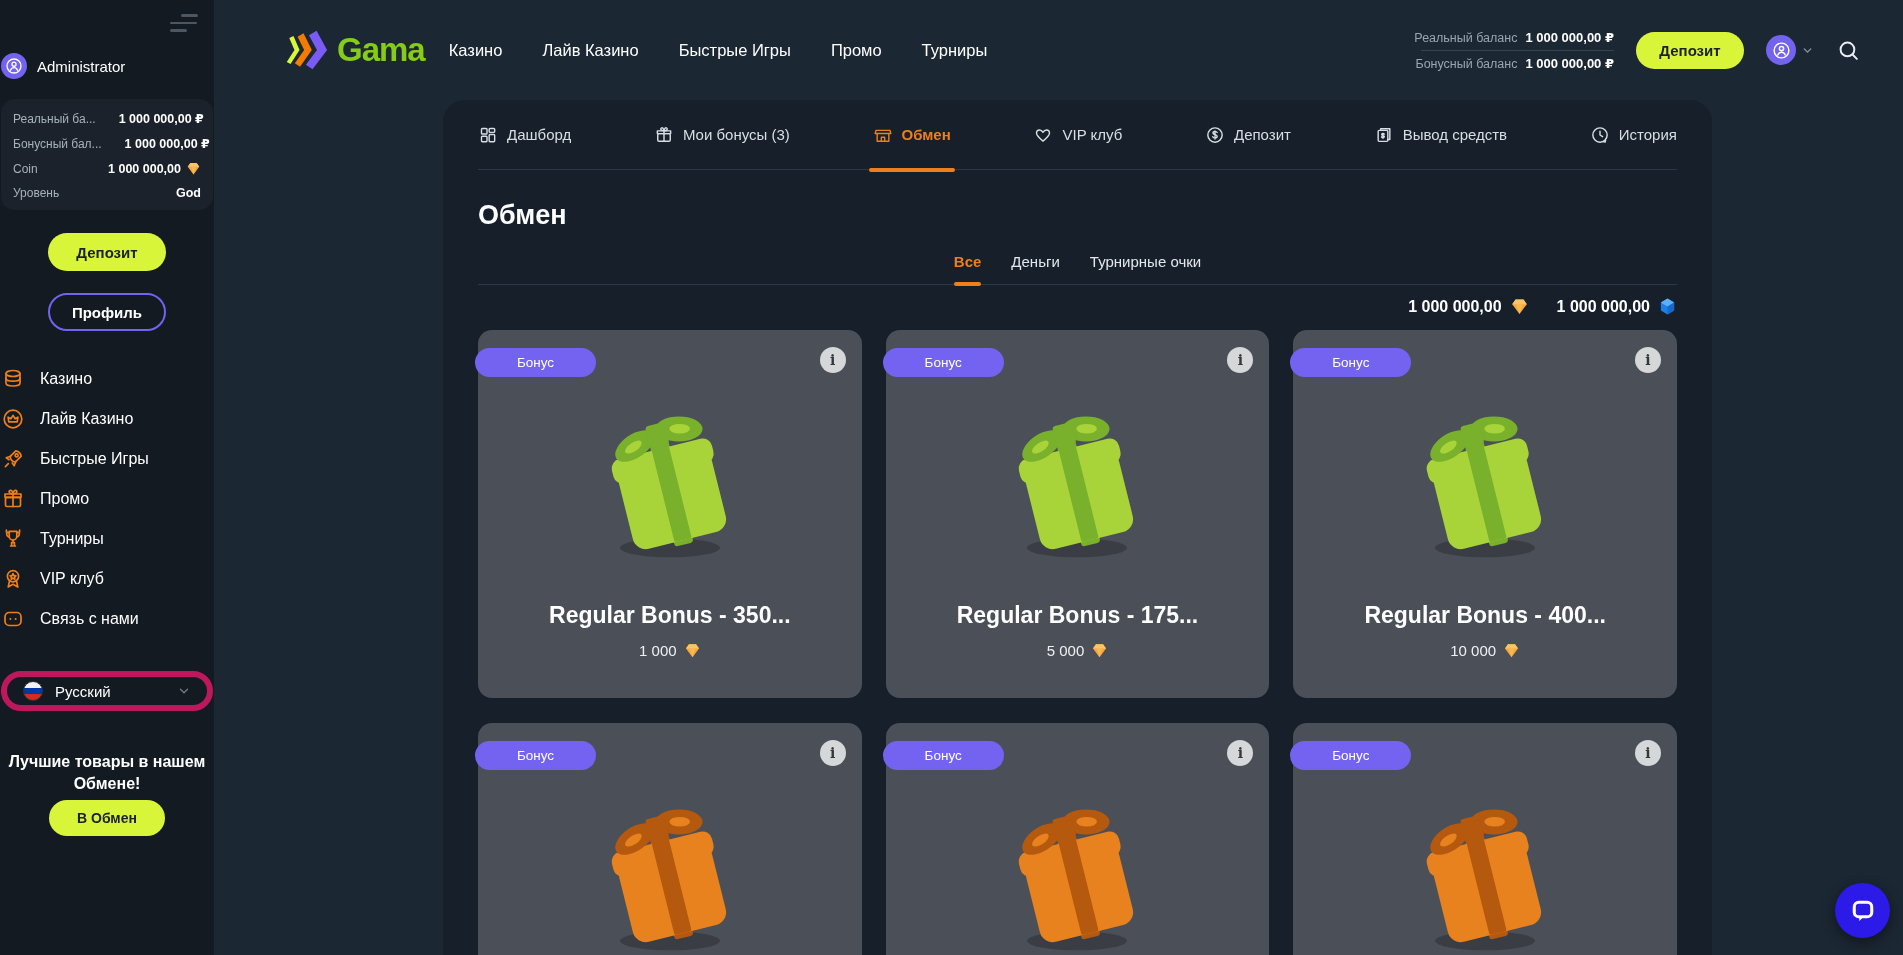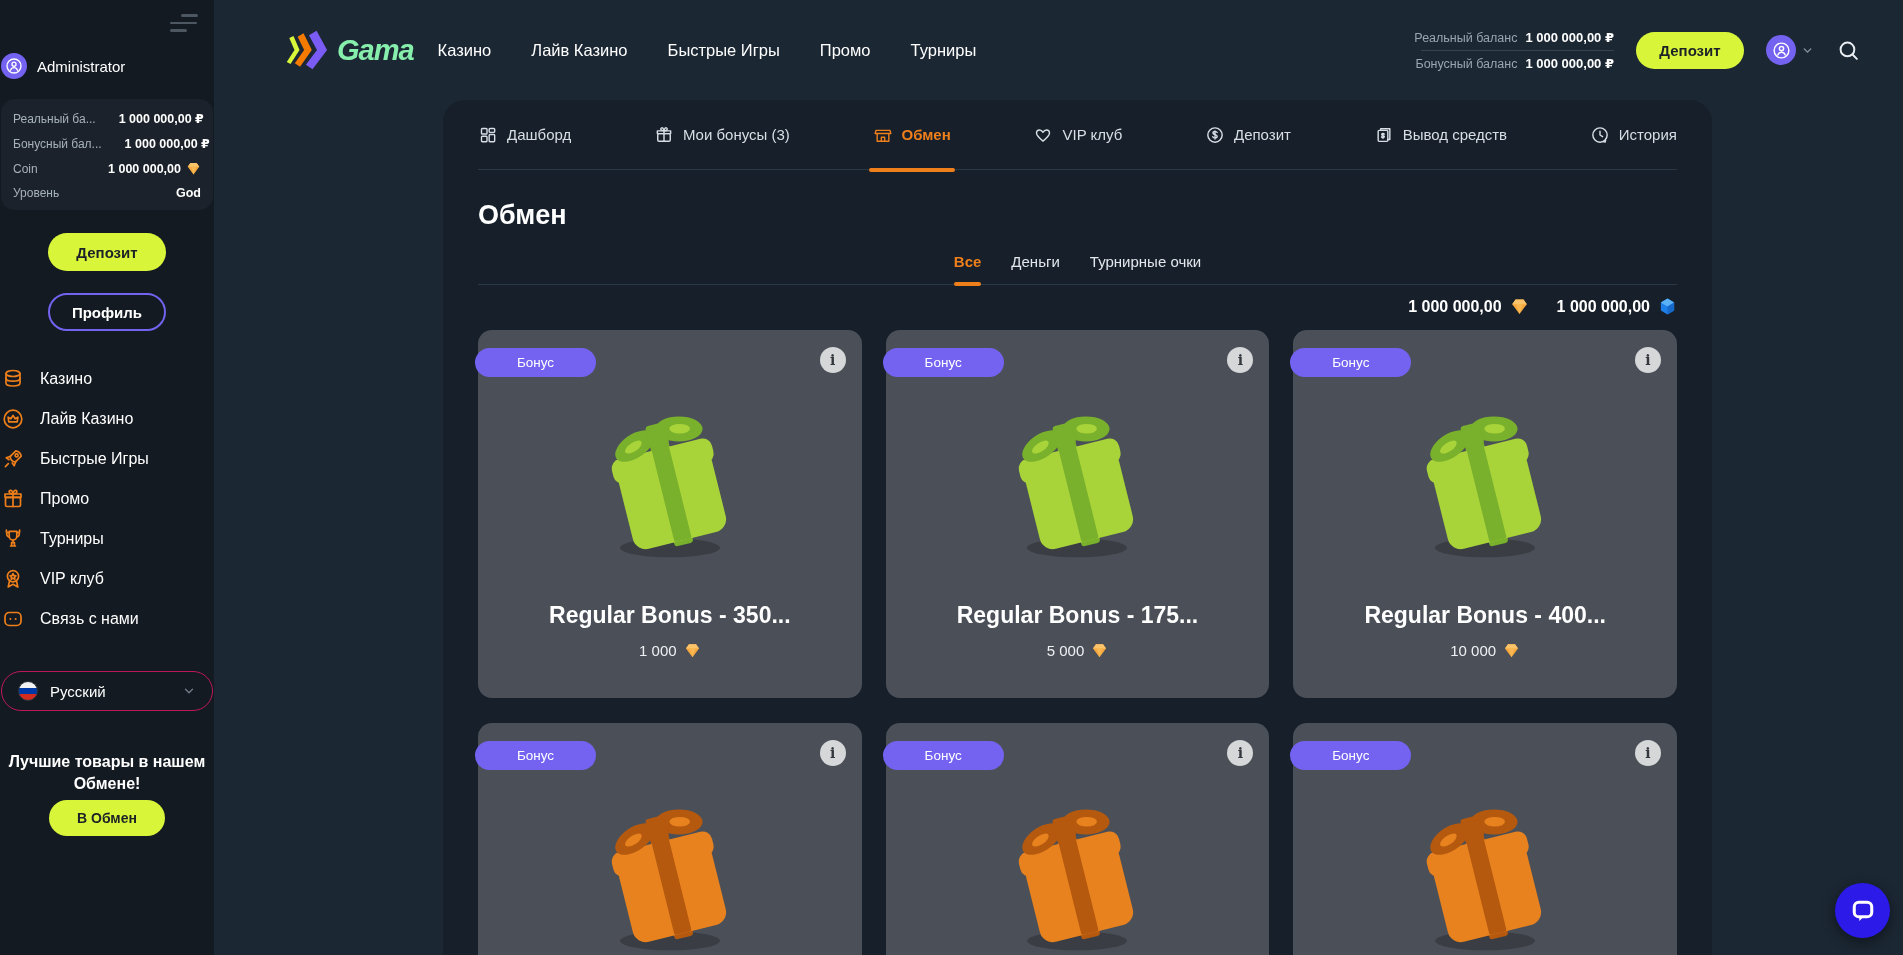--- a/index.html
+++ b/index.html
@@ -47,35 +47,35 @@
   }
   .btn-lime{background:var(--lime);color:#1b2127;}
   .sb-deposit{width:118px;height:38px;margin-top:23px;}
   .sb-profile{width:118px;height:38px;margin-top:22px;border:2px solid var(--purple);color:#fff;background:transparent;}
 
   .snav{width:212px;margin-top:28px;display:flex;flex-direction:column;}
   .snav-item{display:flex;align-items:center;gap:15px;height:40px;color:#fff;font-size:16px;cursor:pointer;}
   .snav-item .ico{width:24px;height:24px;color:var(--accent);flex:0 0 auto;}
 
   .lang-select{
-    width:212px;height:40px;margin-top:32px;border:1px solid #be185d;border-radius:20px;
+    width:212px;height:40px;margin-top:32px;border:6px solid #be185d;border-radius:20px;
     display:flex;align-items:center;gap:12px;padding:0 16px;cursor:pointer;
   }
   .flag-ru{width:20px;height:20px;border-radius:50%;background:linear-gradient(180deg,#f2f2f2 0 34%,#0039a6 34% 67%,#d52b1e 67% 100%);border:1px solid #2a3640;}
   .lang-label{font-size:15px;flex:1;}
   .lang-chevron{color:#707a84;}
 
   .promo-text{width:216px;margin-top:40px;text-align:center;font-weight:bold;font-size:16px;line-height:1.4;}
   .sb-exchange{width:116px;height:36px;margin-top:4px;font-size:14px;}
 
   
   .main{position:absolute;left:250px;top:0;width:1653px;height:955px;}
   .topbar{position:absolute;left:0;top:0;width:100%;height:100px;display:flex;align-items:center;}
   .brand{display:flex;align-items:center;gap:8px;margin-left:37px;}
-  .brand-name{font-size:29px;font-weight:bold;letter-spacing:-1px;color:#86efac;font-style:italic;}
+  .brand-name{font-size:33px;font-weight:bold;letter-spacing:-1px;color:#84cc16;}
   .hnav{display:flex;gap:40px;margin-left:24px;}
   .hnav a{color:#fff;font-size:16.5px;text-decoration:none;cursor:pointer;}
 
   .top-right{position:absolute;right:41px;top:0;height:100px;display:flex;align-items:center;gap:22px;}
   .hdr-balances{display:flex;flex-direction:column;align-items:flex-end;}
   .hdr-bal-row{display:flex;gap:8px;align-items:baseline;font-size:12.5px;white-space:nowrap;}
   .hdr-bal-row .lbl{color:#9aa5b0;}
   .hdr-bal-row .val{color:#fff;font-weight:bold;font-size:13px;}
   .hdr-divider{width:193px;height:1px;background:#39434e;margin:5px 0;}
   .hdr-deposit{width:108px;height:37px;font-size:15px;}

